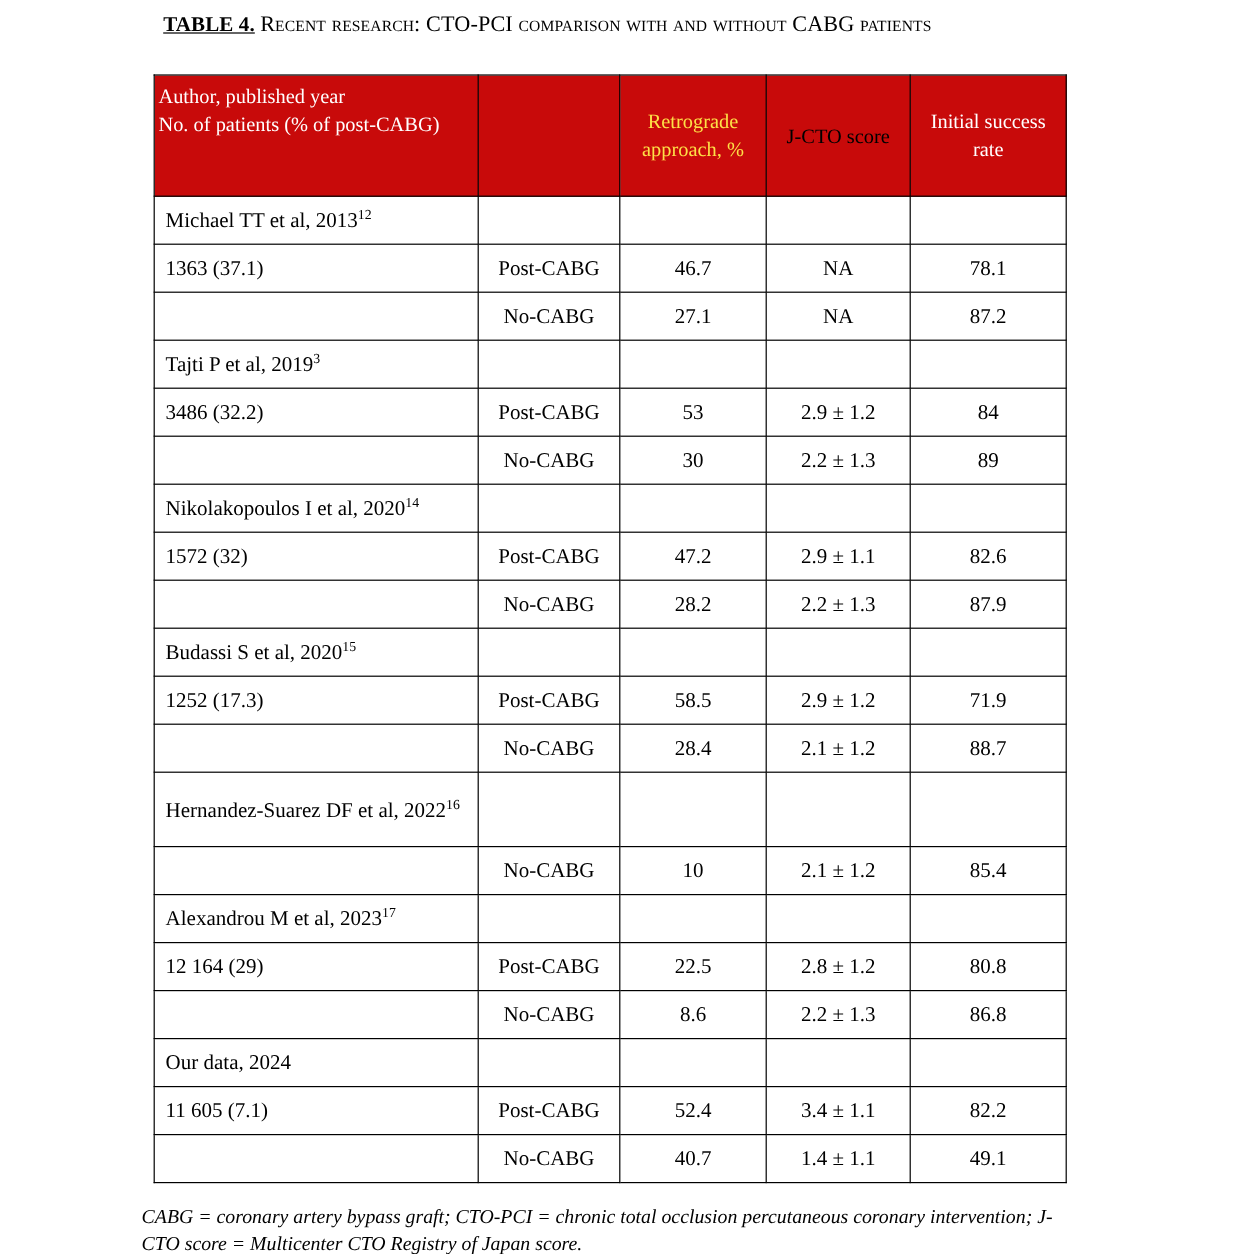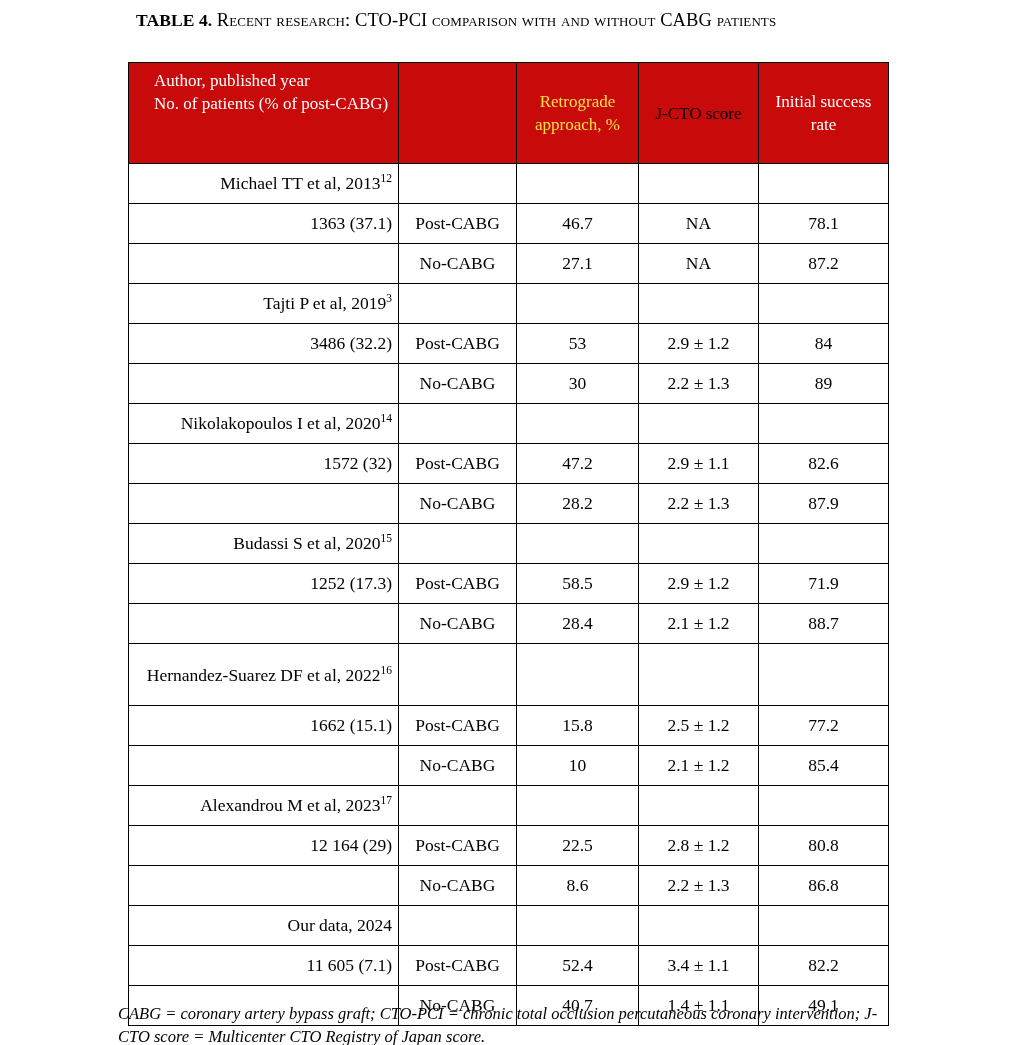--- a/index.html
+++ b/index.html
@@ -28,20 +28,21 @@
     top: 8px;
     width: 752px;
     font-size: 17.5px;
     line-height: 24px;
     letter-spacing: 0.1px;
     text-align: justify;
     text-align-last: left;
   }
   .caption .tbl-label {
     font-weight: bold;
+    text-decoration: underline;
   }
   .caption .tbl-text {
     font-variant: small-caps;
     font-size: 18.5px;
   }
 
   
   .tbl-wrap {
     position: absolute;
     left: 128px;
@@ -70,36 +71,36 @@
   
   thead th {
     background: #c80a0a;
     color: #ffffff;
     height: 88px;
     font-size: 17px;
     line-height: 23px;
   }
   thead th.h-author {
     text-align: left;
-    padding: 6px 0 6px 25px;
+    padding: 6px 0 6px 3px;
     vertical-align: top;
   }
   thead th.h-center {
     text-align: center;
     padding: 4px 6px;
   }
 
   
   tbody td {
     height: 39px;
     font-size: 17.5px;
     line-height: 23px;
   }
   tbody td.study {
-    text-align: right;
+    text-align: left;
     padding-left: 9px;
     padding-right: 6px;
     margin-top: 28px;
   }
   tbody td.study.tall {
     height: 61px;
     vertical-align: middle;
     line-height: 24px;
   }
   tbody td.ctr {
@@ -236,27 +237,20 @@
             <td class="ctr">88.7</td>
           </tr>
           <tr>
             <td class="study tall">Hernandez-Suarez DF et al, 2022<sup>16</sup></td>
             <td class="ctr"></td>
             <td class="ctr"></td>
             <td class="ctr"></td>
             <td class="ctr"></td>
           </tr>
           <tr>
-            <td class="study">1662 (15.1)</td>
-            <td class="ctr">Post-CABG</td>
-            <td class="ctr">15.8</td>
-            <td class="ctr">2.5 ± 1.2</td>
-            <td class="ctr">77.2</td>
-          </tr>
-          <tr>
             <td class="study"></td>
             <td class="ctr">No-CABG</td>
             <td class="ctr">10</td>
             <td class="ctr">2.1 ± 1.2</td>
             <td class="ctr">85.4</td>
           </tr>
           <tr>
             <td class="study">Alexandrou M et al, 2023<sup>17</sup></td>
             <td class="ctr"></td>
             <td class="ctr"></td>

